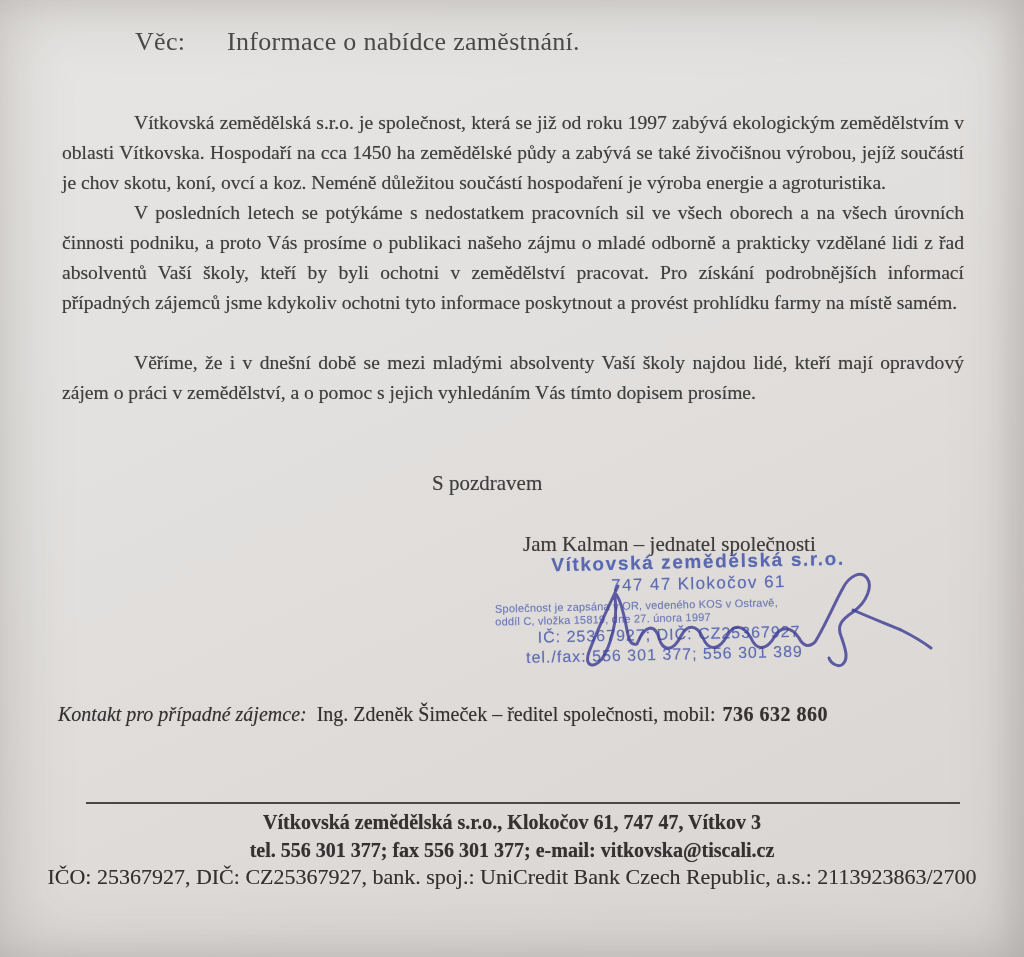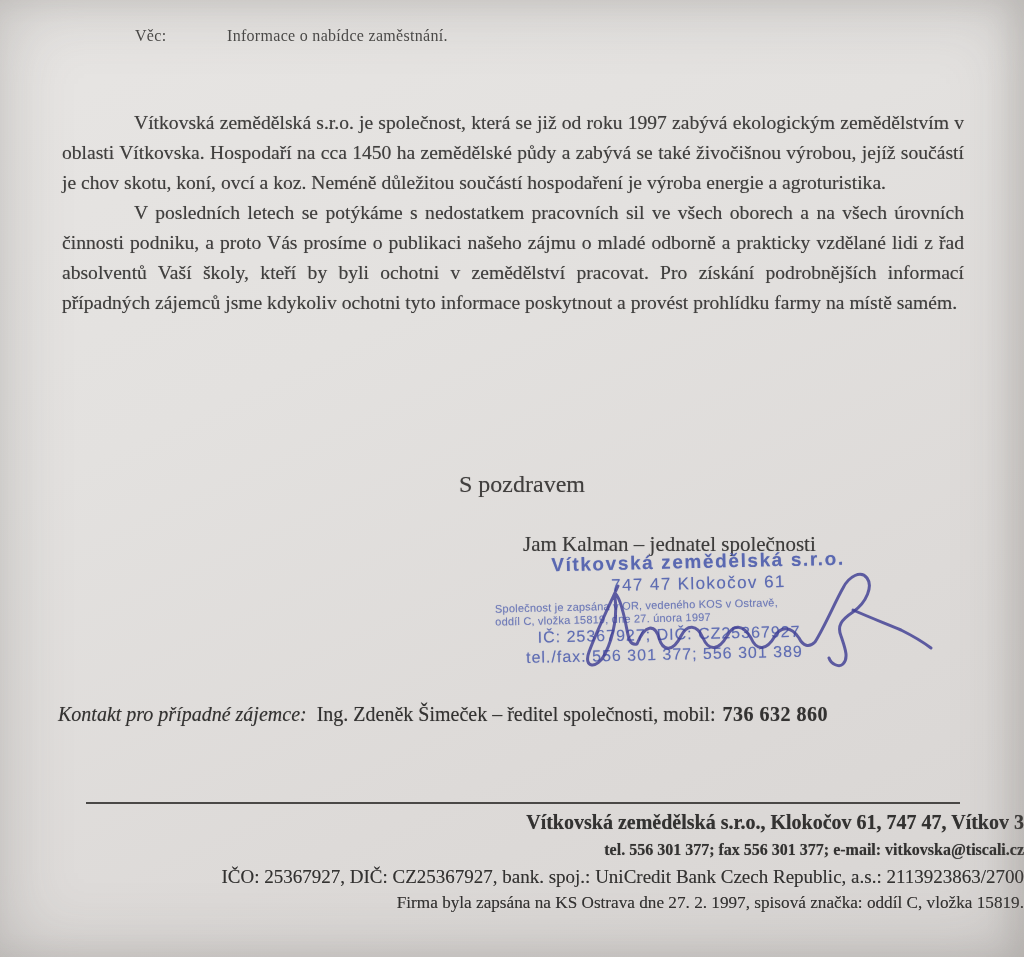--- a/index.html
+++ b/index.html
@@ -17,34 +17,34 @@
   }
   .paper::after{
     content:"";
     position:absolute;inset:0;
     box-shadow:inset 0 0 70px rgba(95,90,86,0.28), inset -14px 0 24px rgba(120,115,110,0.12);
     pointer-events:none;
   }
   
   .subject{
     position:absolute;top:27px;left:135px;
-    font-size:16px;letter-spacing:.3px;color:#4a4948;
+    font-size:26px;letter-spacing:.3px;color:#4a4948;
   }
   .subject .lbl{display:inline-block;width:92px;}
   
   .body{
     position:absolute;top:108px;left:62px;width:902px;
     font-size:19.6px;line-height:30px;color:#403f3e;
     text-align:justify;
     text-shadow:0 0 .7px rgba(70,68,66,.55);
   }
   .body p{margin:0;text-indent:72px;}
   .body p.spaced{margin-top:30px;}
   
-  .closing{position:absolute;top:471px;left:432px;font-size:24px;color:#413f3e;text-shadow:0 0 .7px rgba(70,68,66,.5);margin-left:27px;}
+  .closing{position:absolute;top:471px;left:432px;font-size:21px;color:#413f3e;text-shadow:0 0 .7px rgba(70,68,66,.5);}
   .signer{position:absolute;top:532px;left:523px;font-size:21px;color:#3d3c3b;text-shadow:0 0 .7px rgba(70,68,66,.5);}
   
   .stamp{
     position:absolute;top:551px;left:495px;width:408px;
     font-family:"Liberation Sans", sans-serif;
     color:#4f5fae;
     transform:rotate(-1.3deg);
     text-shadow:0 0 1px rgba(79,95,174,.45);
   }
   .stamp .s1{font-size:19px;letter-spacing:1.6px;text-align:center;font-weight:bold;opacity:.92;}
@@ -60,38 +60,39 @@
   .contact{
     position:absolute;top:703px;left:58px;width:930px;
     font-size:20px;color:#343332;white-space:nowrap;
     text-shadow:0 0 .7px rgba(60,58,56,.5);
   }
   .contact .pfx{font-style:italic;margin-right:10px;}
   .contact .mid{margin-right:7px;}
   .contact .phone{font-weight:bold;letter-spacing:.5px;}
   
   .rule{position:absolute;top:802px;left:86px;width:874px;height:0;border-top:2px solid #4a4846;}
-  .footer{position:absolute;top:808px;left:0;width:1024px;text-align:right;color:#333231;}
+  .footer{position:absolute;top:808px;left:0;width:1024px;text-align:center;color:#333231;}
   .footer .f1{font-size:20px;font-weight:bold;line-height:28px;text-shadow:0 0 .7px rgba(50,49,48,.55);}
-  .footer .f2{font-size:16px;font-weight:bold;line-height:28px;text-shadow:0 0 .7px rgba(50,49,48,.55);}
-  .footer .f3{font-size:19px;line-height:26px;text-shadow:0 0 .6px rgba(60,58,56,.45);}
+  .footer .f2{font-size:20px;font-weight:bold;line-height:28px;text-shadow:0 0 .7px rgba(50,49,48,.55);}
+  .footer .f3{font-size:22px;line-height:26px;text-shadow:0 0 .6px rgba(60,58,56,.45);}
   .footer .f4{font-size:17.2px;line-height:26px;text-shadow:0 0 .6px rgba(60,58,56,.45);}
 </style>
 </head>
 <body>
 
 <div class="paper">
 
   <div class="subject">
     <span class="lbl">Věc:</span><span>Informace o nabídce zaměstnání.</span>
   </div>
 
   <div class="body">
     <p>Vítkovská zemědělská s.r.o. je společnost, která se již od roku 1997 zabývá ekologickým zemědělstvím v oblasti Vítkovska. Hospodaří na cca 1450 ha zemědělské půdy a zabývá se také živočišnou výrobou, jejíž součástí je chov skotu, koní, ovcí a koz. Neméně důležitou součástí hospodaření je výroba energie a agroturistika.</p>
     <p>V posledních letech se potýkáme s nedostatkem pracovních sil ve všech oborech a na všech úrovních činnosti podniku, a proto Vás prosíme o publikaci našeho zájmu o mladé odborně a prakticky vzdělané lidi z řad absolventů Vaší školy, kteří by byli ochotni v zemědělství pracovat. Pro získání podrobnějších informací případných zájemců jsme kdykoliv ochotni tyto informace poskytnout a provést prohlídku farmy na místě samém.</p>
+    <p class="spaced">Věříme, že i v dnešní době se mezi mladými absolventy Vaší školy najdou lidé, kteří mají opravdový zájem o práci v zemědělství, a o pomoc s jejich vyhledáním Vás tímto dopisem prosíme.</p>
   </div>
 
   <div class="closing">S pozdravem</div>
   <div class="signer">Jam Kalman – jednatel společnosti</div>
 
   <div class="stamp">
     <div class="s1">Vítkovská zemědělská s.r.o.</div>
     <div class="s2">747 47 Klokočov 61</div>
     <div class="s3">Společnost je zapsána v OR, vedeného KOS v Ostravě,</div>
     <div class="s4">oddíl C, vložka 15819, dne 27. února 1997</div>
@@ -109,16 +110,15 @@
 
   <div class="contact">
     <span class="pfx">Kontakt pro případné zájemce:</span><span class="mid">Ing. Zdeněk Šimeček – ředitel společnosti, mobil:</span><span class="phone">736 632 860</span>
   </div>
 
   <div class="rule"></div>
   <div class="footer">
     <div class="f1">Vítkovská zemědělská s.r.o., Klokočov 61, 747 47, Vítkov 3</div>
     <div class="f2">tel. 556 301 377; fax 556 301 377; e-mail: vitkovska@tiscali.cz</div>
     <div class="f3">IČO: 25367927, DIČ: CZ25367927, bank. spoj.: UniCredit Bank Czech Republic, a.s.: 2113923863/2700</div>
-    <div class="f4">Firma byla zapsána na KS Ostrava dne 27. 2. 1997, spisová značka: oddíl C, vložka 15819.</div>
   </div>
 
 </div>
 
 </body></html>

